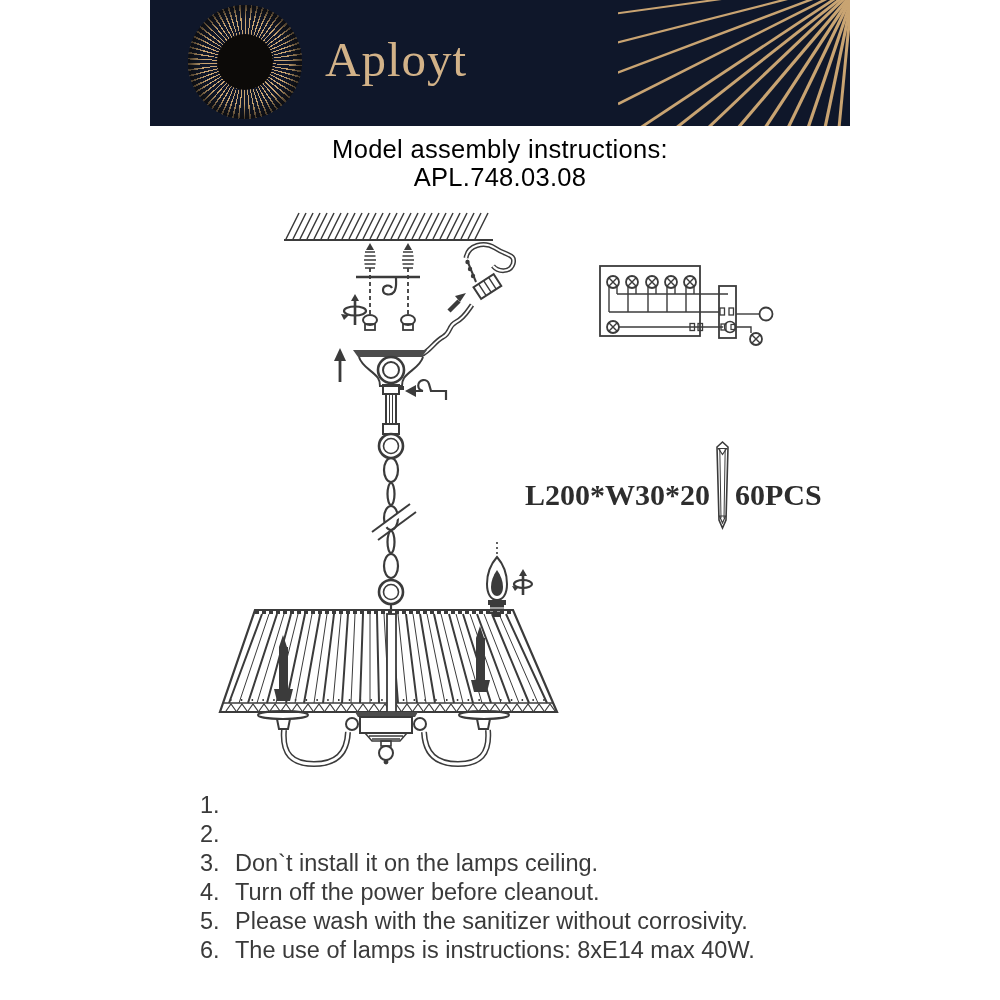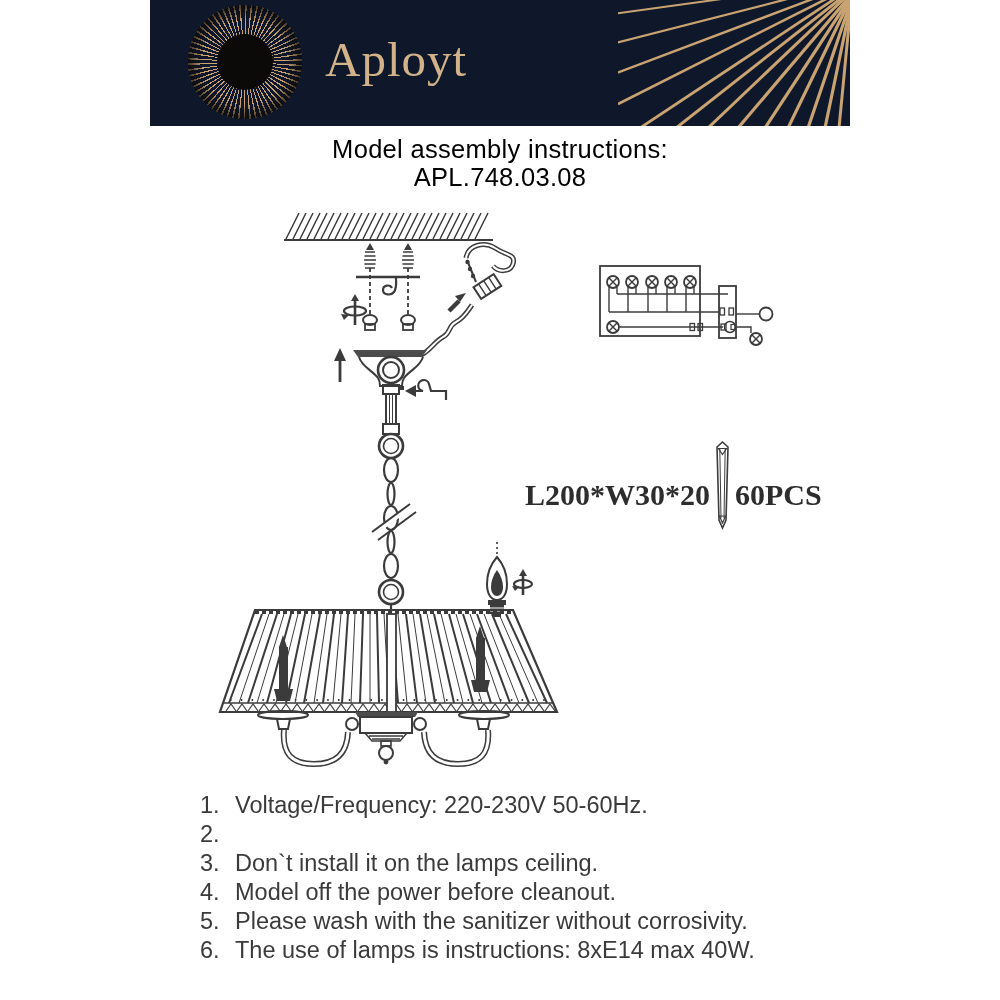--- a/index.html
+++ b/index.html
@@ -255,32 +255,31 @@
         <path class="ln" stroke-width="1" d="M569.8 251l1.2 69M575.2 251l-1.2 69"></path>
         <path class="ln" stroke-width="1.2" d="M568.5 250.5h8l-4 6zM569.5 318h6l-3 7z"></path>
       </g>
       <text class="lbl" x="560" y="307" text-anchor="end">L200*W30*20</text>
       <text class="lbl" x="585" y="307">60PCS</text>
     </svg>
 
     <ol class="instructions">
       <li>
         <span class="num">1.</span>
-        <span class="txt">Voltage/Frequency: 220-230V 50-60Hz.</span>
       </li>
       <li>
         <span class="num">2.</span>
       </li>
       <li>
         <span class="num">3.</span>
         <span class="txt">Don`t install it on the lamps ceiling.</span>
       </li>
       <li>
         <span class="num">4.</span>
-        <span class="txt">Model off the power before cleanout.</span>
+        <span class="txt">Turn off the power before cleanout.</span>
       </li>
       <li>
         <span class="num">5.</span>
         <span class="txt">Please wash with the sanitizer without corrosivity.</span>
       </li>
       <li>
         <span class="num">6.</span>
         <span class="txt">The use of lamps is instructions: 8xE14 max 40W.</span>
       </li>
     </ol>

